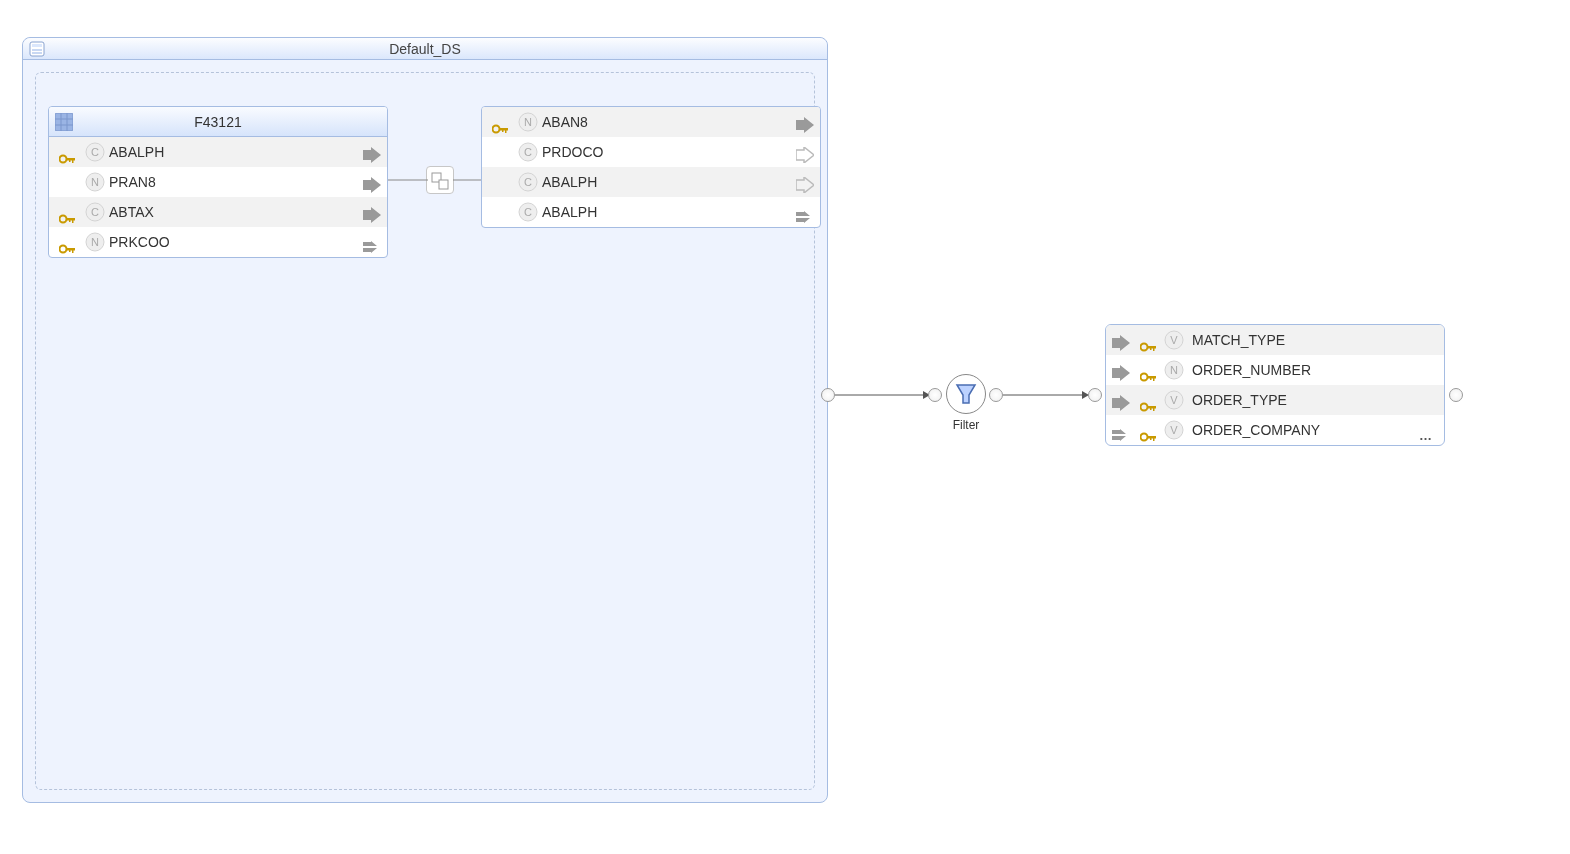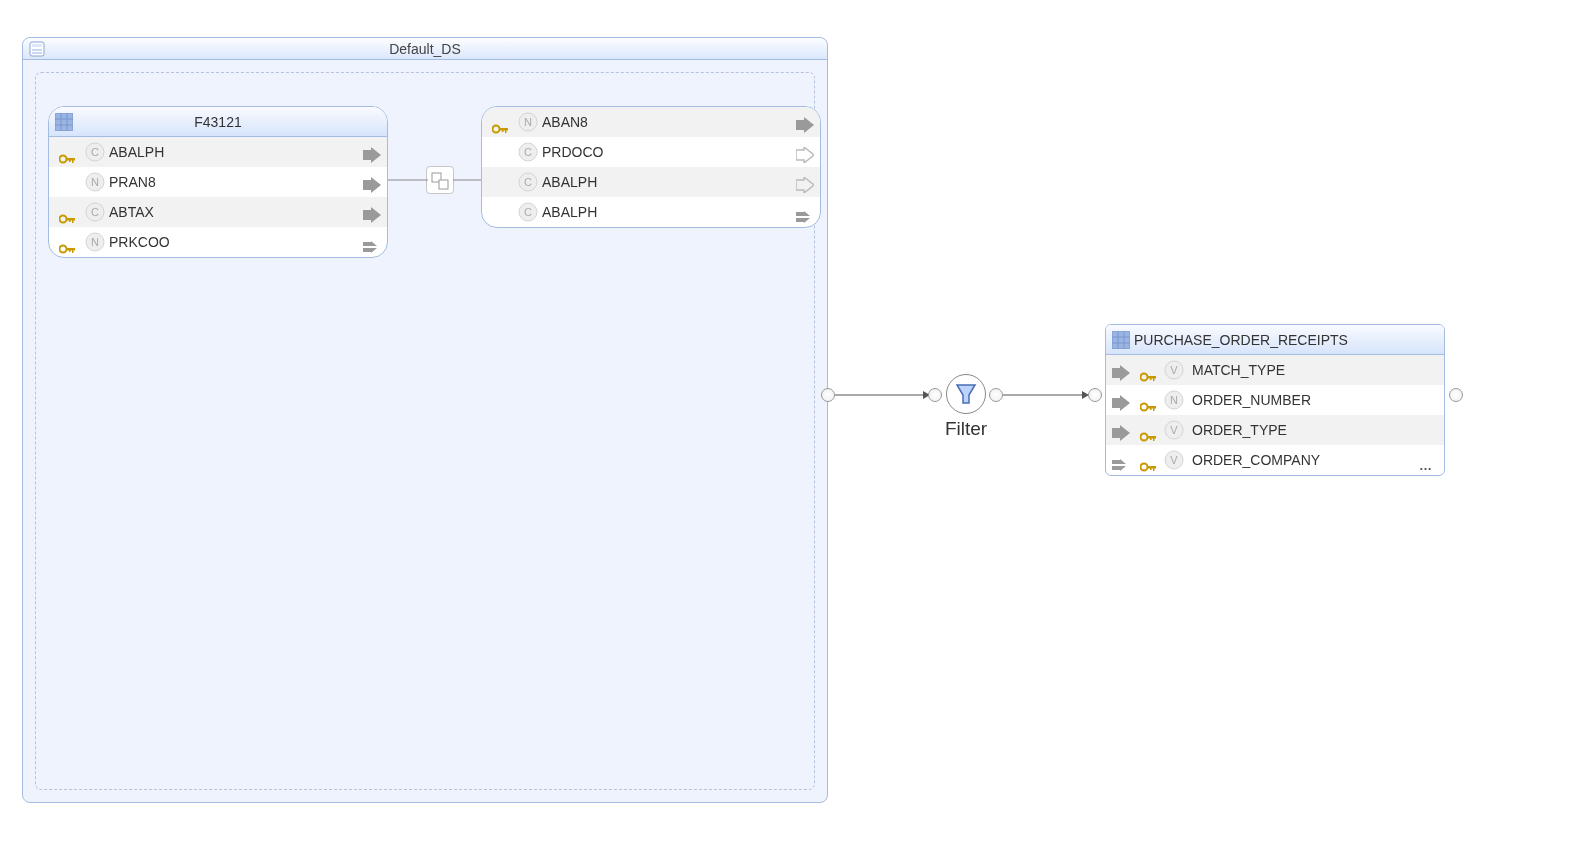--- a/index.html
+++ b/index.html
@@ -2,35 +2,35 @@
 <html><head>
 <meta charset="utf-8">
 <style>
   html,body{margin:0;padding:0;width:1570px;height:854px;font-family:Tahoma,Arial,sans-serif;font-size:13px;color:#333;background:#fff;}
   *{box-sizing:border-box;}
   .canvas{position:relative;width:1570px;height:854px;}
   .dsbox{position:absolute;left:22px;top:7px;width:806px;height:766px;background:#eef3fe;border:1px solid #a5bce2;border-radius:8px;margin-top:30px;}
   .dshead{height:22px;line-height:22px;text-align:center;color:#444;background:linear-gradient(#fcfdff,#dbe7fc);border-bottom:1px solid #a5bce2;border-radius:8px 8px 0 0;font-size:14px;}
   .dsinner{position:absolute;left:12px;top:34px;right:12px;bottom:12px;border:1px dashed #b5c3da;border-radius:6px;}
   .dshead svg{position:absolute;left:6px;top:3px;}
-  .entity{position:absolute;width:340px;border:1px solid #a5bce2;border-radius:16px;background:#fff;overflow:hidden;}
+  .entity{position:absolute;width:340px;border:1px solid #a5bce2;border-radius:4px;background:#fff;overflow:hidden;}
   .ehead{position:relative;height:30px;line-height:30px;text-align:center;background:linear-gradient(#f9fbff,#d6e4fb);border-bottom:1px solid #a5bce2;font-size:14px;}
   .ehead svg{position:absolute;left:6px;top:6px;}
   .row{position:relative;height:30px;line-height:30px;padding-left:60px;font-size:14px;color:#333;}
   .row.odd{background:#f2f2f2;}
   .row .lbl{display:inline-block;}
   .row .key{position:absolute;left:10px;top:8px;}
   .row .type{position:absolute;left:36px;top:5px;}
   .row .out{position:absolute;right:6px;top:6px;}
   .row .in{position:absolute;left:6px;top:6px;}
   .linkport{position:absolute;width:28px;height:28px;border:1px solid #c7c7c7;border-radius:4px;background:#fff;}
   .linkport svg{display:block;margin:4px auto;}
   .filter{position:absolute;left:946px;top:374px;width:40px;height:40px;border:1px solid #888;border-radius:50%;background:#fff;}
   .filter svg{display:block;margin:6px auto;}
-  .filterlbl{position:absolute;left:941px;top:418px;width:50px;text-align:center;font-size:19px;color:#333;}
+  .filterlbl{position:absolute;left:941px;top:418px;width:50px;text-align:center;font-size:12px;color:#333;}
   .port{position:absolute;width:14px;height:14px;border:1px solid #999;border-radius:50%;background:radial-gradient(#fff,#eee);}
   .tgt{position:absolute;left:1105px;top:324px;width:340px;border:1px solid #a5bce2;border-radius:6px;background:#fff;overflow:hidden;}
   .tgt .row{padding-left:86px;}
   .tgt .row .in{left:6px;}
   .tgt .row .key{left:34px;}
   .tgt .row .type{left:58px;}
   .ellipsis{position:absolute;right:10px;bottom:2px;font-weight:bold;color:#555;letter-spacing:2px;}
   svg.conn{position:absolute;pointer-events:none;}
 </style>
 </head>
@@ -170,30 +170,20 @@
   <div class="filterlbl">Filter</div>
   <div class="port" style="left:989px;top:388px;"></div>
 
   <svg class="conn" style="left:1003px;top:390px;width:86px;height:12px;">
     <line x1="0" y1="5" x2="79" y2="5" stroke="#555"></line>
       <polygon points="79,1 86,5 79,9" fill="#555"></polygon>
   </svg>
   <div class="port" style="left:1088px;top:388px;"></div>
 
   <div class="tgt">
-    <div class="ehead" style="text-align:left;padding-left:28px;">
-      <svg width="18" height="18">
-          <rect x="0" y="0" width="18" height="18" fill="#9ab4e4" stroke="#7a96cc" rx="2"></rect>
-          <line x1="6" y1="0" x2="6" y2="18" stroke="#7a96cc"></line>
-          <line x1="12" y1="0" x2="12" y2="18" stroke="#7a96cc"></line>
-          <line x1="0" y1="6" x2="18" y2="6" stroke="#7a96cc"></line>
-          <line x1="0" y1="12" x2="18" y2="12" stroke="#7a96cc"></line>
-        </svg>
-      <span>PURCHASE_ORDER_RECEIPTS</span>
-    </div>
     <div id="tgtrows">
         <div class="row odd"><span class="in"><svg width="18" height="16">
               <polygon points="0,3 8,3 8,0 18,8 8,16 8,13 0,13" fill="#9a9a9a"></polygon>
             </svg></span><span class="key"><svg width="18" height="12">
               <circle cx="4" cy="6" r="3.5" fill="none" stroke="#c99a00" stroke-width="2"></circle>
               <rect x="7" y="5" width="9" height="2.5" fill="#c99a00"></rect>
               <rect x="13" y="5" width="1.5" height="5" fill="#c99a00"></rect>
               <rect x="10" y="5" width="1.5" height="4" fill="#c99a00"></rect>
             </svg></span><span class="type"><svg width="20" height="20">
               <circle cx="10" cy="10" r="9" fill="#eee" stroke="#d3d3d3"></circle>

